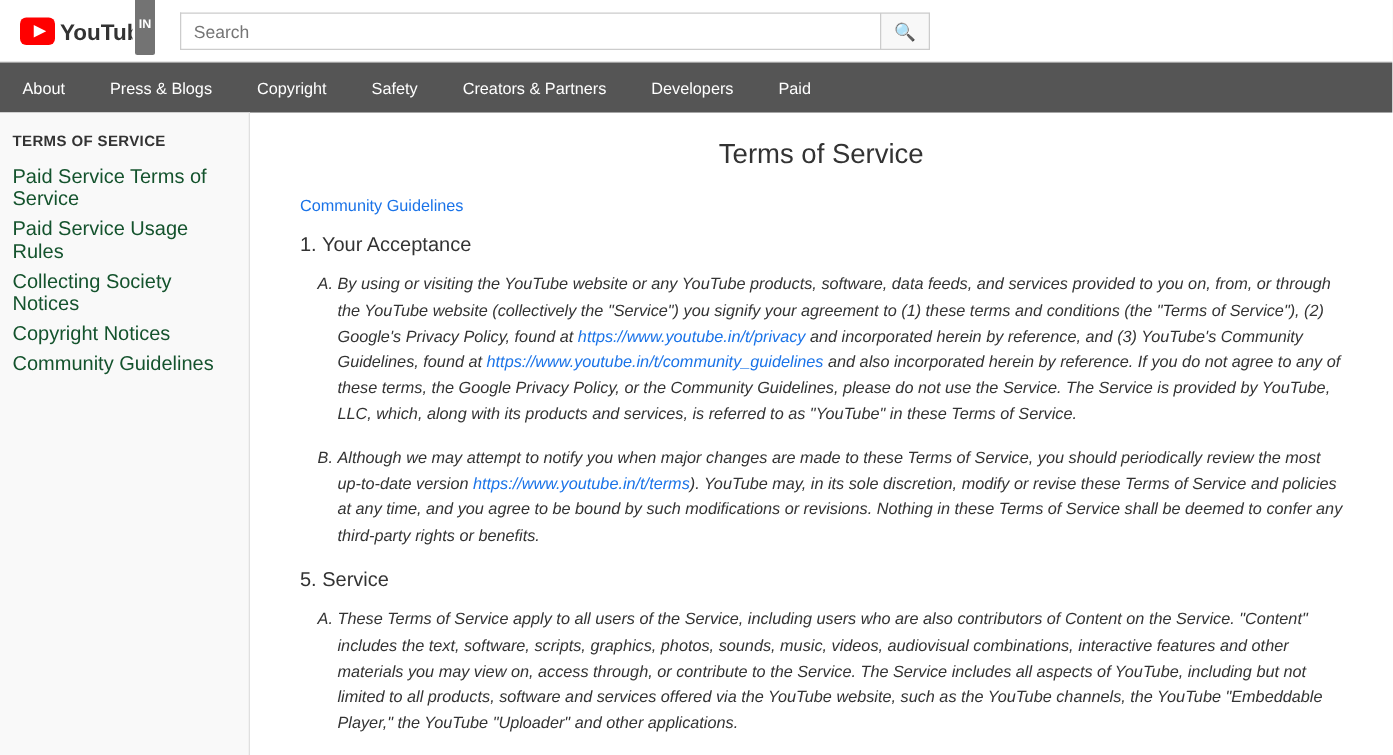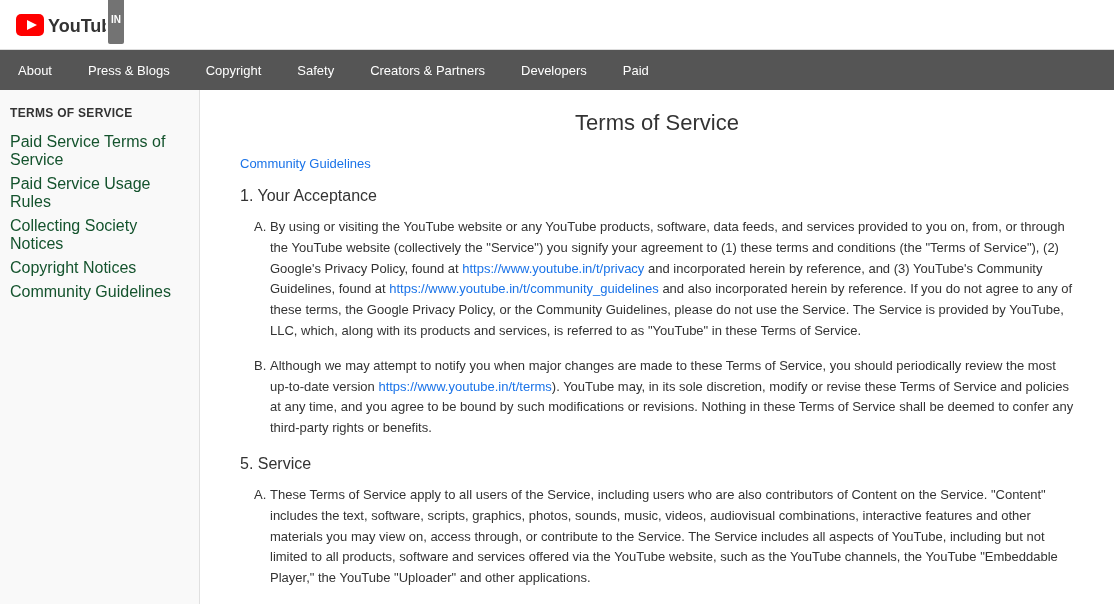--- a/index.html
+++ b/index.html
@@ -136,20 +136,21 @@
       font-size: 16px;
       font-weight: normal;
       color: #333;
       margin-bottom: 12px;
       margin-top: 8px;
     }
     .section-list {
       list-style: upper-alpha;
       padding-left: 30px;
       margin-bottom: 16px;
+      font-style: italic;
     }
     .section-list li {
       font-size: 13px;
       line-height: 1.6;
       color: #333;
       margin-bottom: 14px;
     }
     .inline-link {
       color: #1a73e8;
       cursor: pointer;
@@ -162,20 +163,26 @@
 <div id="header">
   <div id="logo-area">
     <svg id="yt-icon" viewBox="0 0 90 30" xmlns="http://www.w3.org/2000/svg">
 
       <rect x="0" y="4" width="28" height="22" rx="5" fill="#FF0000"></rect>
       <polygon points="11,10 11,20 21,15" fill="#fff"></polygon>
 
       <text x="32" y="22" font-family="Arial" font-size="18" font-weight="bold" fill="#333">YouTube</text>
     </svg>
     <span id="in-badge">IN</span>
+  </div>
+  <div id="search-container">
+    <input id="search-input" type="text" placeholder="Search" style="">
+    <button id="search-button">
+      <span>🔍</span>
+    </button>
   </div>
 </div>
 
 <nav id="nav">
 <div class="nav-item">About</div>
     <div class="nav-item">Press &amp; Blogs</div>
     <div class="nav-item">Copyright</div>
     <div class="nav-item">Safety</div>
     <div class="nav-item">Creators &amp; Partners</div>
     <div class="nav-item">Developers</div>

